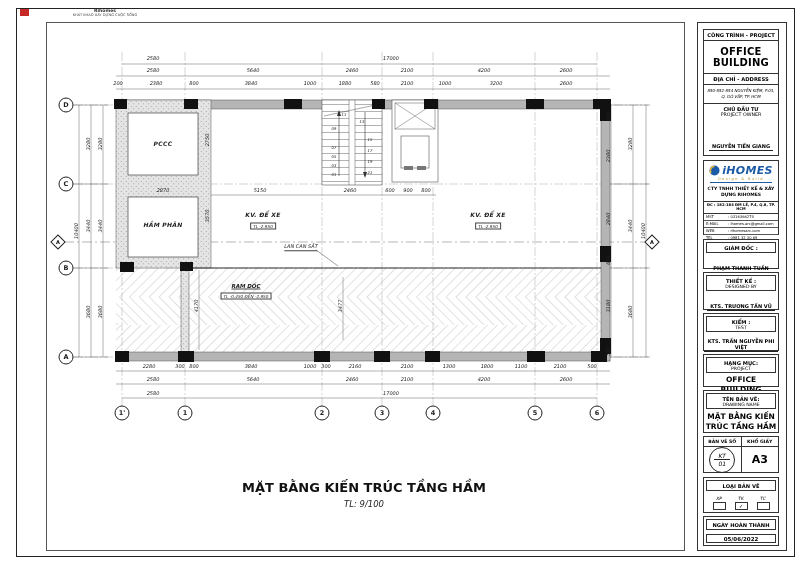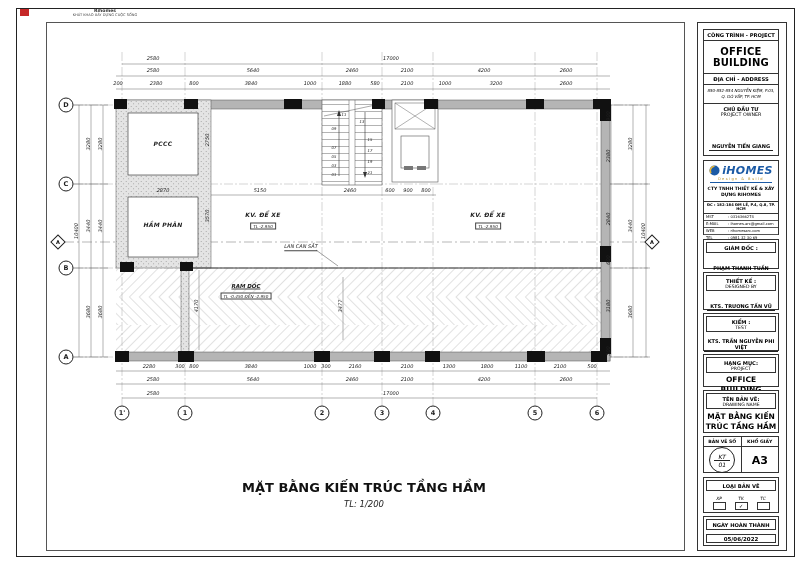--- a/index.html
+++ b/index.html
@@ -29,21 +29,21 @@
   .dwg-title{position:absolute;left:364px;top:480px;transform:translateX(-50%);
        font-size:13px;font-weight:bold;color:#111;white-space:nowrap;}
   .dwg-scale{position:absolute;left:364px;top:499px;transform:translateX(-50%);
        font-size:8.5px;font-style:italic;color:#222;}
   
   .tb-col{position:absolute;left:697px;top:22px;width:88px;height:527px;border:0.9px solid #333;background:#fff;}
   .panel{position:absolute;left:5px;width:76px;border:0.8px solid #333;background:#fff;box-sizing:border-box;
        display:flex;flex-direction:column;}
   .p1{top:6px;height:127px;} .p2{top:137px;height:75px;} .p3{top:216px;height:30px;}
   .p4{top:249px;height:38px;} .p5{top:290px;height:38px;} .p6{top:331px;height:33px;}
-  .p7{top:367px;height:43px;} .p8{top:413px;height:37px;} .p9{top:454px;height:36px;}
+  .p7{top:367px;height:43px;} .p8{top:413px;height:37px;justify-content:center;} .p9{top:454px;height:36px;}
   .p10{top:493px;height:30px;}
   .row{border-bottom:0.6px solid #333;text-align:center;}
   .hdr{font-size:5.2px;font-weight:bold;padding:2px 0;}
   .big{font-size:10px;font-weight:bold;padding:5px 0;letter-spacing:0.2px;}
   .addr{font-size:4px;font-style:italic;padding:3px 2px;line-height:1.5;}
   .two{font-size:5px;font-weight:bold;padding:2px 0;border-bottom:none;text-align:center;}
   .two .en{font-weight:normal;font-size:4.8px;}
   .nm{margin-top:auto;text-align:center;padding-bottom:3px;}
   .uline{display:inline-block;border-bottom:0.7px solid #222;font-size:5px;font-weight:bold;padding:0 3px 1px;}
   .logo-row{display:flex;align-items:center;justify-content:center;gap:2px;padding-top:3px;}
@@ -308,21 +308,21 @@
     </div>
 
   <div class="sec-box" style="left:58px;top:242px;">
     <span class="sec-txt">A</span>
   </div>
   <div class="sec-box" style="left:652px;top:242px;">
     <span class="sec-txt">A</span>
   </div>
 
   <div class="dwg-title">MẶT BẰNG KIẾN TRÚC TẦNG HẦM</div>
-  <div class="dwg-scale">TL: 1/200</div>
+  <div class="dwg-scale">TL: 9/100</div>
 
   <div class="tb-col">
 
     <div class="panel p1">
       <div class="row hdr">CÔNG TRÌNH - PROJECT</div>
       <div class="row big">OFFICE BUILDING</div>
       <div class="row hdr">ĐỊA CHỈ - ADDRESS</div>
       <div class="row addr">850-852-854 NGUYỄN KIỆM, P.03, Q. GÒ VẤP, TP. HCM</div>
       <div class="two">
         <div>CHỦ ĐẦU TƯ</div>

